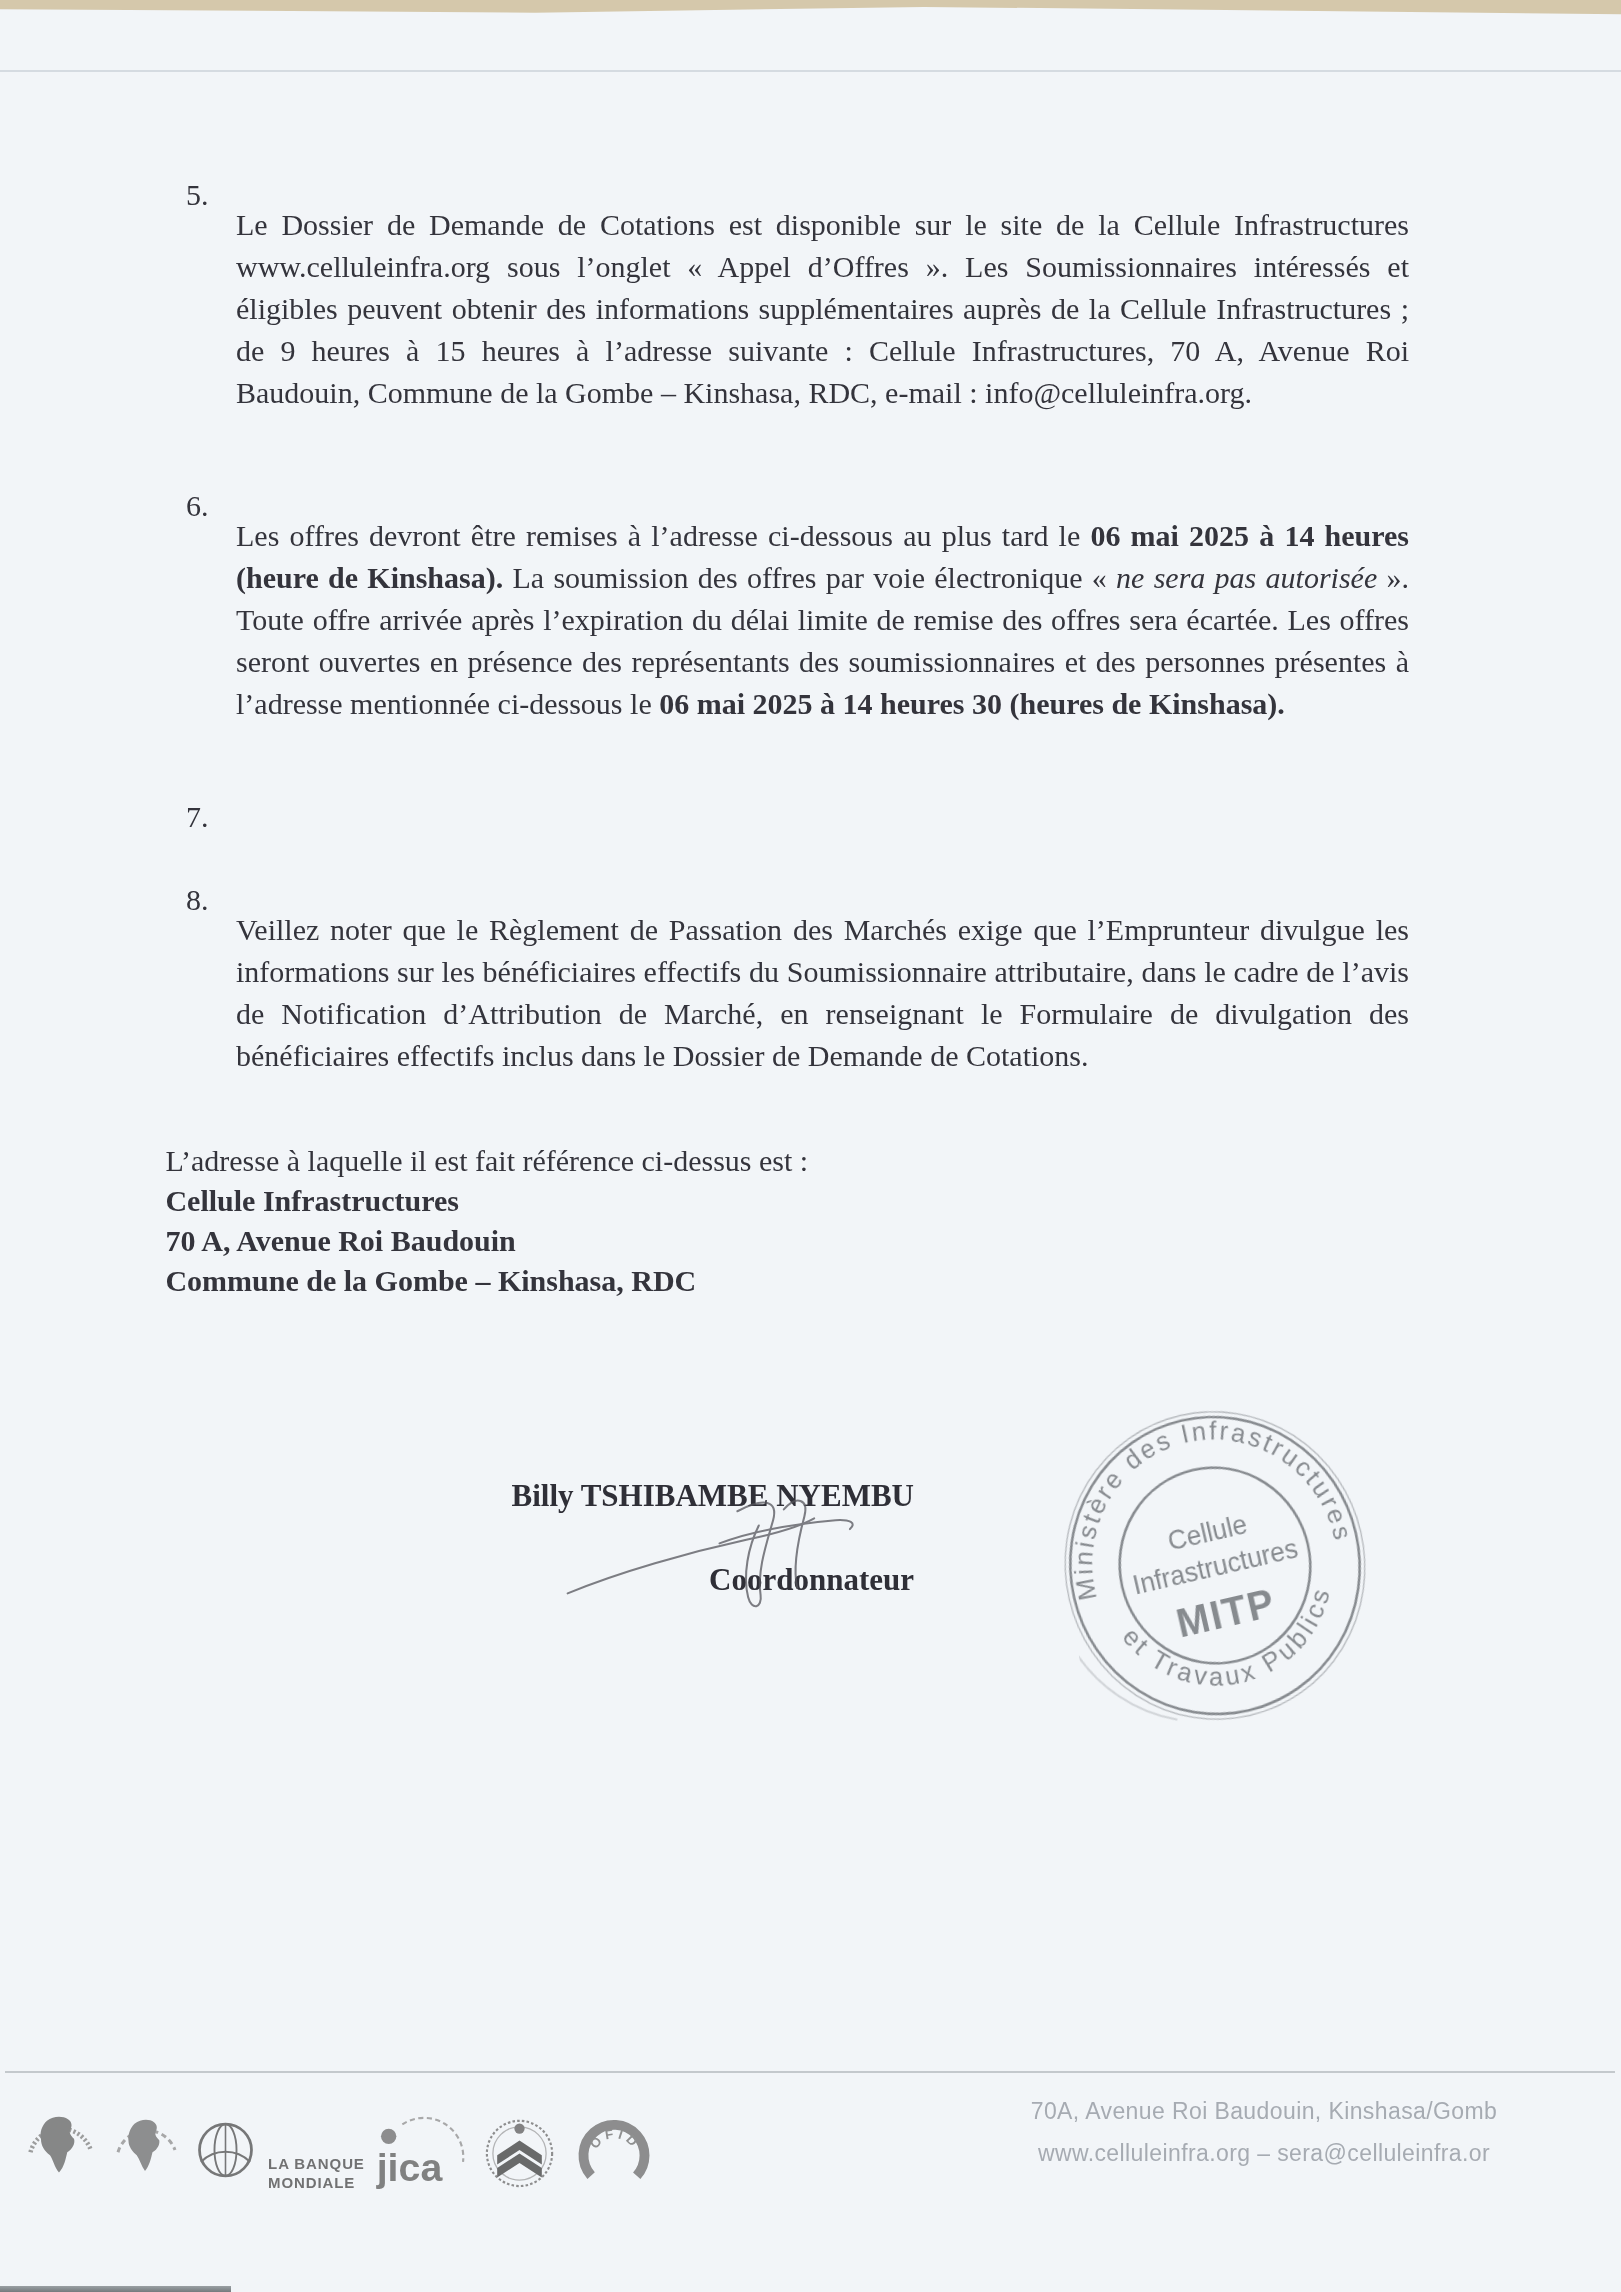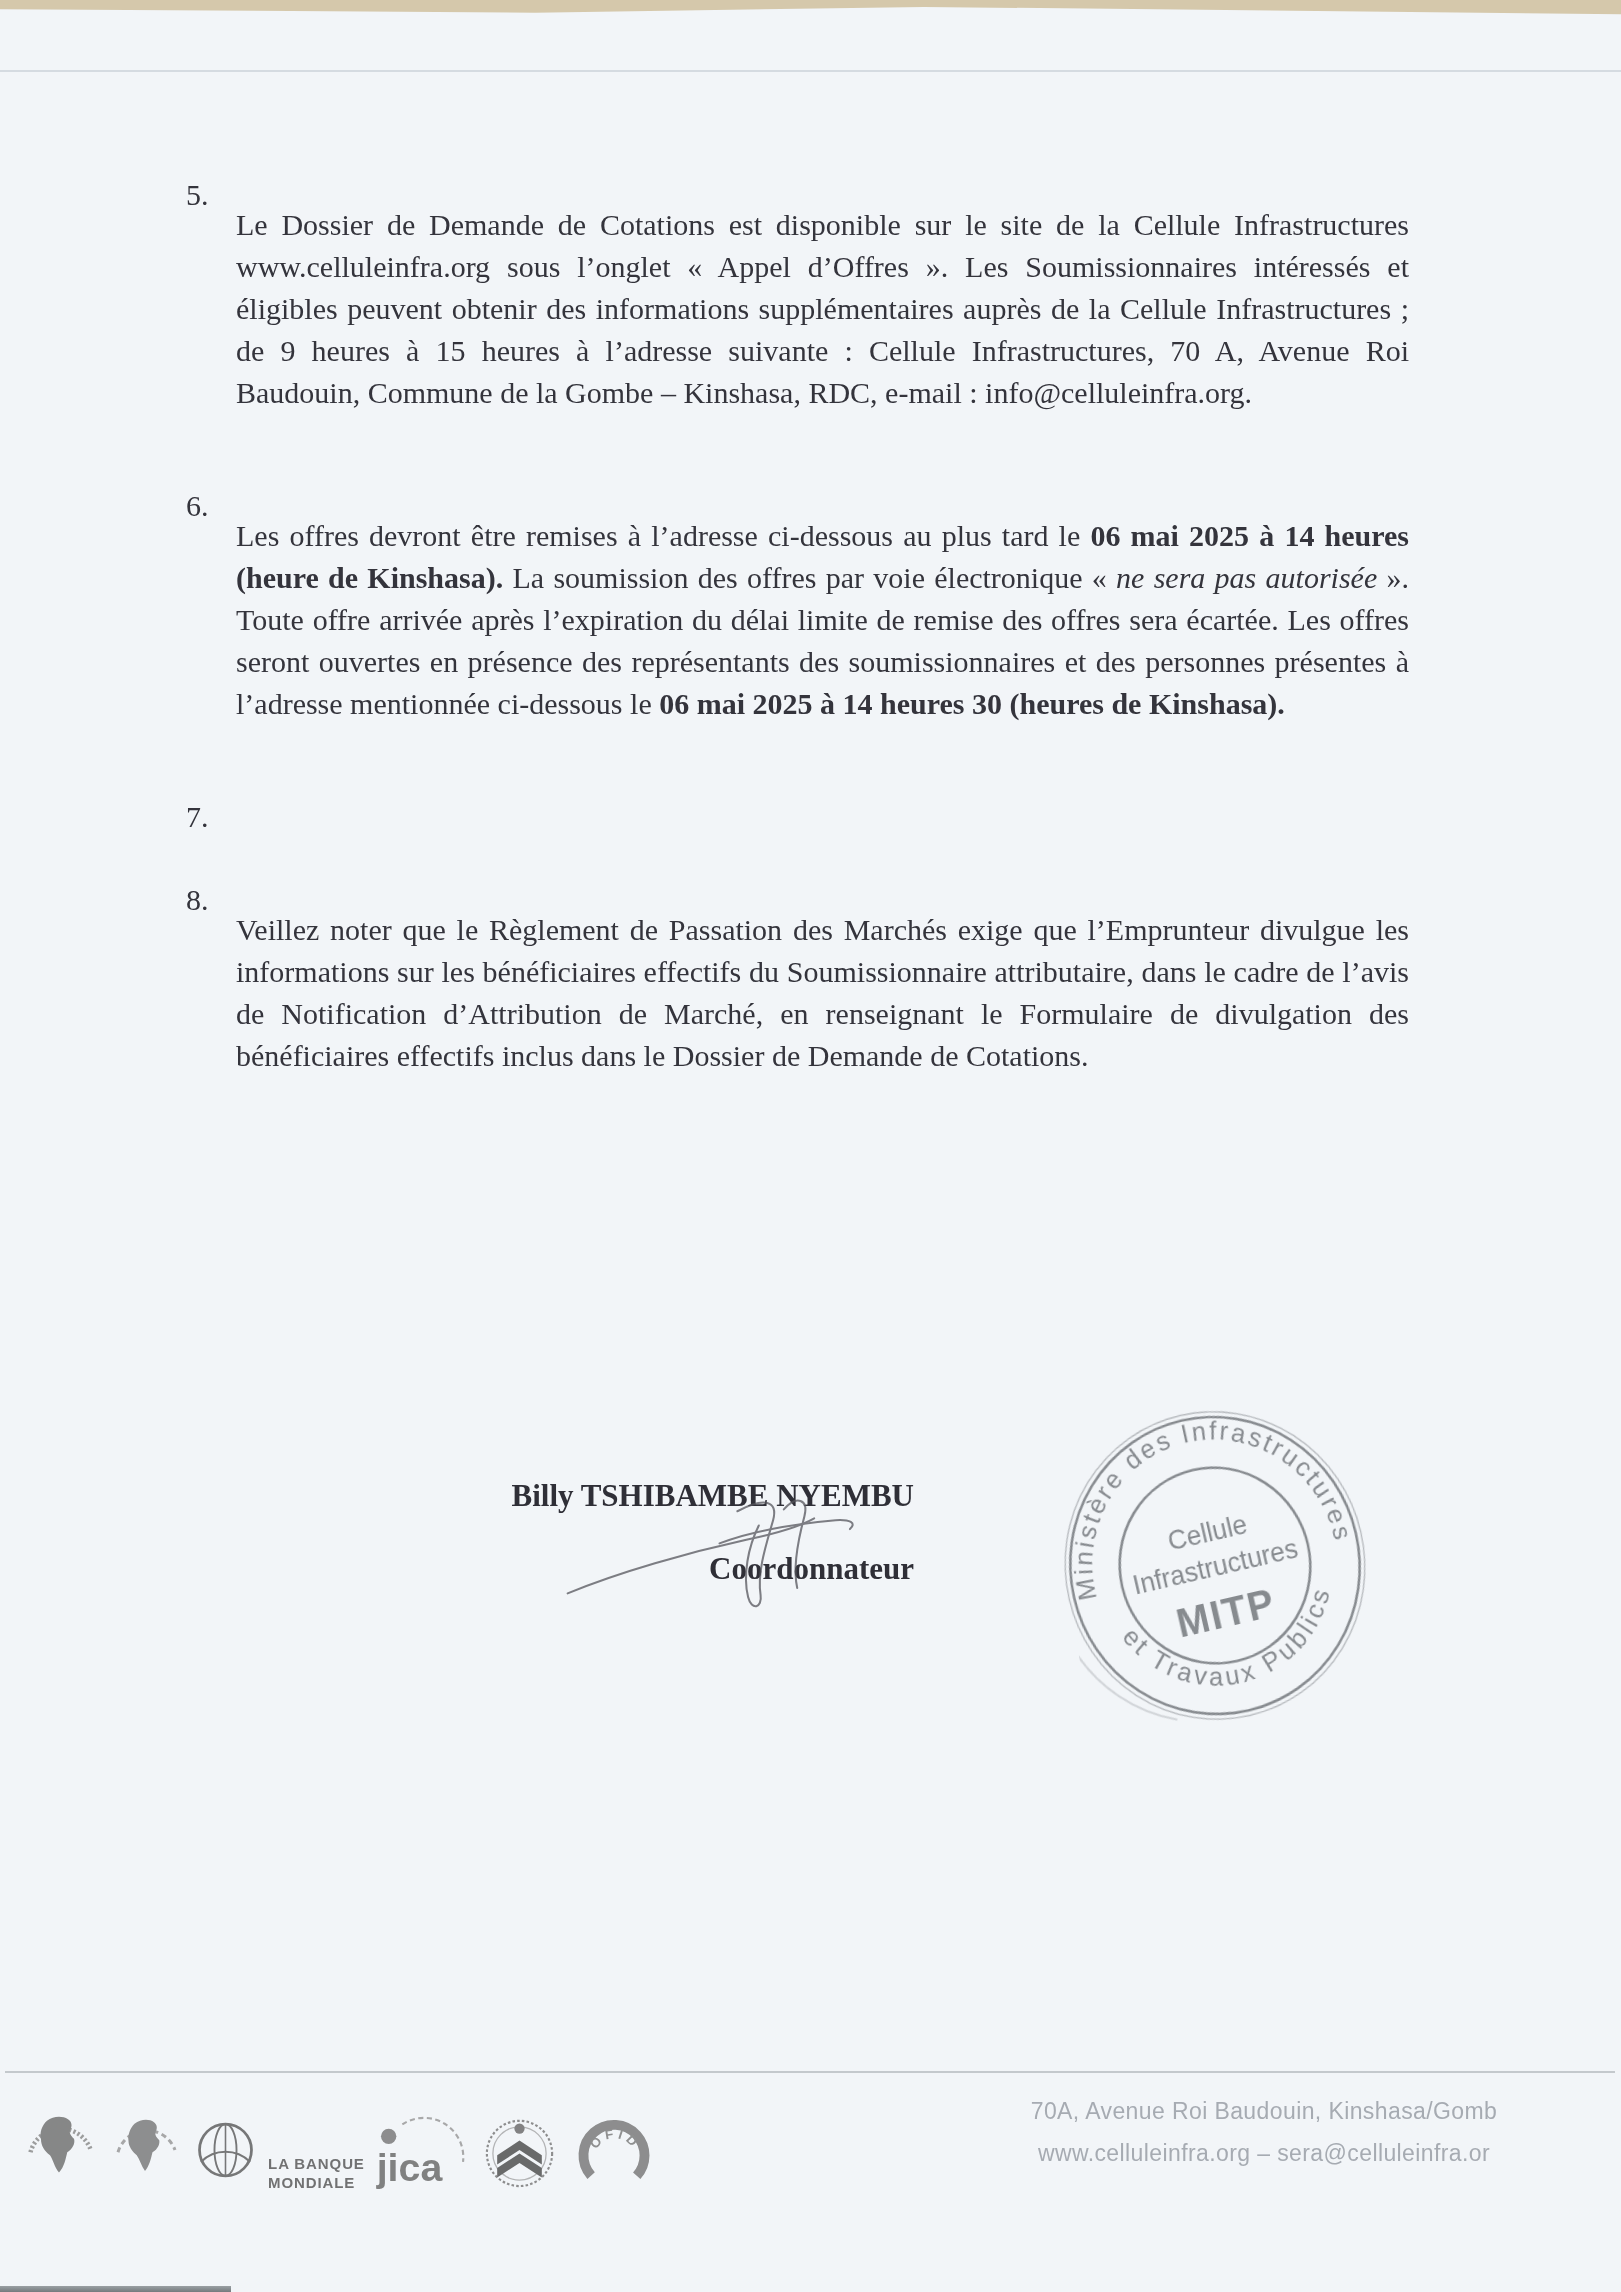--- a/index.html
+++ b/index.html
@@ -36,21 +36,21 @@
   .bold { font-weight:bold; }
   .italic { font-style:italic; }
 
   .address { margin-top:34px; margin-left:-20.6px; line-height:40px; }
   .address .lines { font-weight:bold; }
 
   
   .sig { position:absolute; top:1478px; left:502px; width:412px; text-align:right;
          font-size:31px; color:#2f2f37; }
   .sig .name { font-weight:bold; }
-  .sig .role { font-weight:bold; margin-top:37px; }
+  .sig .role { font-weight:bold; margin-top:48px; }
   .scribble { position:absolute; top:1488px; left:562px; width:315px; height:134px;
               opacity:.75; }
 
   
   .stamp {
     position:absolute; top:1408px; left:1062px; width:306px; height:315px;
     transform:rotate(-13deg); opacity:.8; filter:blur(0.4px);
     font-family:"Liberation Sans", sans-serif;
   }
 
@@ -95,20 +95,28 @@
 
       <div class="item">
         <span class="num">7.</span>
       </div>
 
       <div class="item">
         <span class="num">8.</span>
         <p class="txt"><span>Veillez noter que le Règlement de Passation des Marchés exige que l’Emprunteur divulgue les informations sur les bénéficiaires effectifs du Soumissionnaire attributaire, dans le cadre de l’avis de Notification d’Attribution de Marché, en renseignant le Formulaire de divulgation des bénéficiaires effectifs inclus dans le Dossier de Demande de Cotations.</span></p>
       </div>
 
+      <div class="address">
+        <div>L’adresse à laquelle il est fait référence ci-dessus est :</div>
+        <div class="lines">
+          <div>Cellule Infrastructures</div>
+          <div>70 A, Avenue Roi Baudouin</div>
+          <div>Commune de la Gombe – Kinshasa, RDC</div>
+        </div>
+      </div>
     </div>
 
     <div class="sig">
       <div class="name">Billy TSHIBAMBE NYEMBU</div>
       <div class="role">Coordonnateur</div>
     </div>
     <svg class="scribble" viewBox="0 0 352 150">
       <g fill="none" stroke="#55555c" stroke-width="2.3" stroke-linecap="round">
         <path d="M6,118 C64,94 142,72 206,58 C244,50 268,42 282,34"></path>
         <path d="M196,26 C226,10 242,14 236,36 C228,64 218,94 222,120 C224,134 212,138 208,122 C202,98 208,66 220,42"></path>

